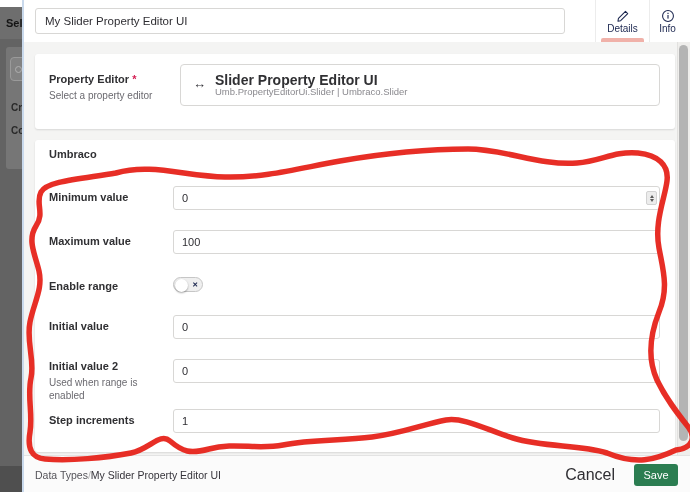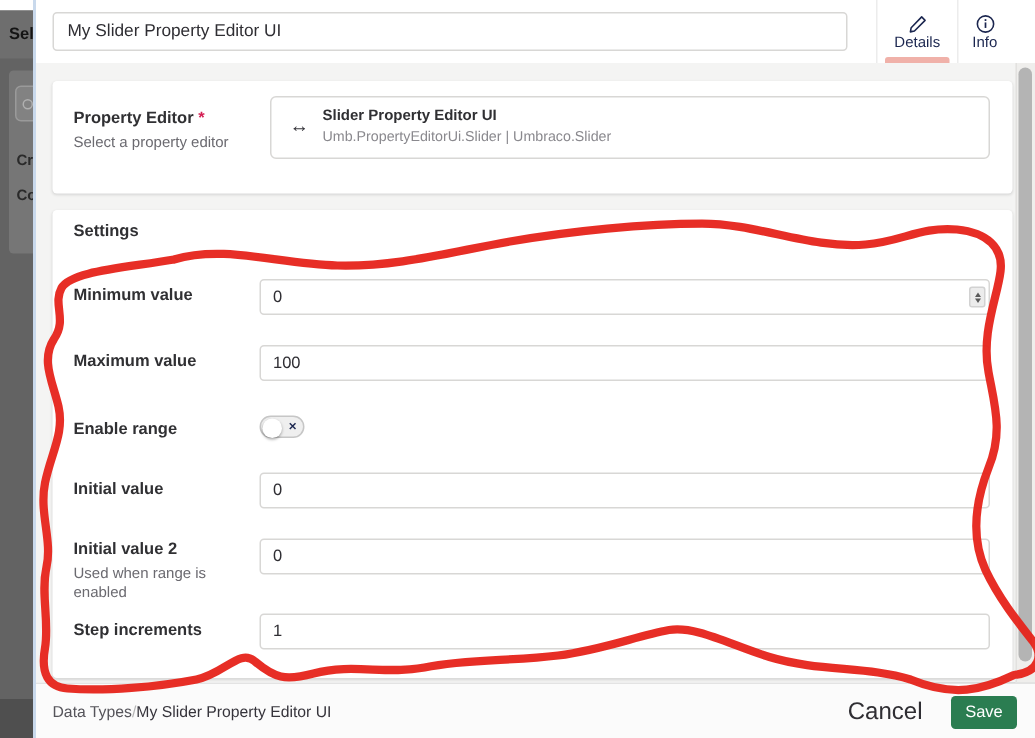--- a/index.html
+++ b/index.html
@@ -22,42 +22,42 @@
   .bd-label.con { top:78px; }
   .bd-bottom { position:absolute; left:0; top:466px; width:24px; height:26px; background:#4f4f4f; }
 
   
   .dialog { position:absolute; left:22px; top:0; width:584px; height:492px; background:#ffffff; }
   .dialog-edge { position:absolute; left:0; top:0; width:2px; height:492px; background:#c9d9ec; z-index:5; }
 
   
   .dlg-header { position:absolute; left:0; top:0; width:668px; height:42px; background:#fff; }
   .title-input { position:absolute; left:13px; top:8px; width:530px; height:26px; border:1px solid #d8d7d5; border-radius:3px; font-family:"Liberation Sans",sans-serif; font-size:11.5px; color:#2f2e33; padding:0 9px; outline:none; background:#fff; }
-  .tabs { position:absolute; right:16px; top:0; height:42px; display:flex; }
+  .tabs { position:absolute; right:5px; top:0; height:42px; display:flex; }
   .tab { position:relative; height:42px; display:flex; flex-direction:column; align-items:center; justify-content:center; gap:1px; border-left:1px solid #ececec; cursor:pointer; }
   .tab.details { width:54px; }
   .tab.info { width:36px; }
   .tab .tlabel { font-size:10px; color:#1b264f; line-height:1; }
   .tab .ticon { width:14px; height:14px; }
   .tab-underline { position:absolute; left:5px; right:5px; bottom:0; height:4px; border-radius:2px 2px 0 0; }
 
   
   .dlg-content { position:absolute; left:0; top:42px; width:668px; height:413px; background:#f4f4f3; }
   .card { position:absolute; left:13px; width:640px; background:#ffffff; border-radius:3px; box-shadow:0 1px 2px rgba(0,0,0,0.12); }
   .card.pe { top:12px; height:75px; }
   .card.settings { top:98px; height:312px; }
 
   .pe-label-block { position:absolute; left:14px; top:19px; }
   .field-label { font-size:11px; font-weight:bold; color:#303033; line-height:1.25; }
   .req { color:#d42054; font-weight:bold; font-size:11px; }
   .field-desc { font-size:10px; color:#6b6a70; line-height:1.3; margin-top:2px; }
 
   .pe-select { position:absolute; left:145px; top:10px; width:480px; height:42px; border:1px solid #d8d7d5; border-radius:4px; background:#fff; cursor:pointer; }
   .pe-arrows { position:absolute; left:12px; top:11px; font-size:13px; color:#35343a; }
-  .pe-name { position:absolute; left:34px; top:7px; font-size:10px; font-weight:bold; color:#303033; }
+  .pe-name { position:absolute; left:34px; top:7px; font-size:14px; font-weight:bold; color:#303033; }
   .pe-detail { position:absolute; left:34px; top:21px; font-size:9.5px; color:#8a898e; }
 
   .settings-title { position:absolute; left:14px; top:8px; font-size:11px; font-weight:bold; color:#303033; }
 
   .srow-label { position:absolute; left:14px; width:122px; }
   .text-input { position:absolute; left:138px; width:487px; height:24px; border:1px solid #d8d7d5; border-radius:3px; background:#fff; font-family:"Liberation Sans",sans-serif; font-size:11px; color:#2f2e33; padding:0 8px; outline:none; }
   .stepper { position:absolute; left:611px; width:11px; height:14px; background:#ececec; border:1px solid #d2d2d2; border-radius:2px; display:flex; flex-direction:column; align-items:center; justify-content:center; gap:1px; cursor:pointer; }
   .tri-up { width:0; height:0; border-left:2.5px solid transparent; border-right:2.5px solid transparent; border-bottom:3px solid #5a5a5a; }
   .tri-down { width:0; height:0; border-left:2.5px solid transparent; border-right:2.5px solid transparent; border-top:3px solid #5a5a5a; }
 
@@ -138,21 +138,21 @@
         <div class="field-desc">Select a property editor</div>
       </div>
       <div class="pe-select">
         <span class="pe-arrows">↔</span>
         <span class="pe-name">Slider Property Editor UI</span>
         <span class="pe-detail">Umb.PropertyEditorUi.Slider | Umbraco.Slider</span>
       </div>
     </div>
 
     <div class="card settings">
-      <div class="settings-title">Settings</div>
+      <div class="settings-title">Umbraco</div>
 
       <div class="srow-label" style="top:51px;">
         <div class="field-label">Minimum value</div>
       </div>
       <input class="text-input" style="top: 46px;" value="0">
       <div class="stepper" style="top:51px;">
         <div class="tri-up"></div>
         <div class="tri-down"></div>
       </div>
 

